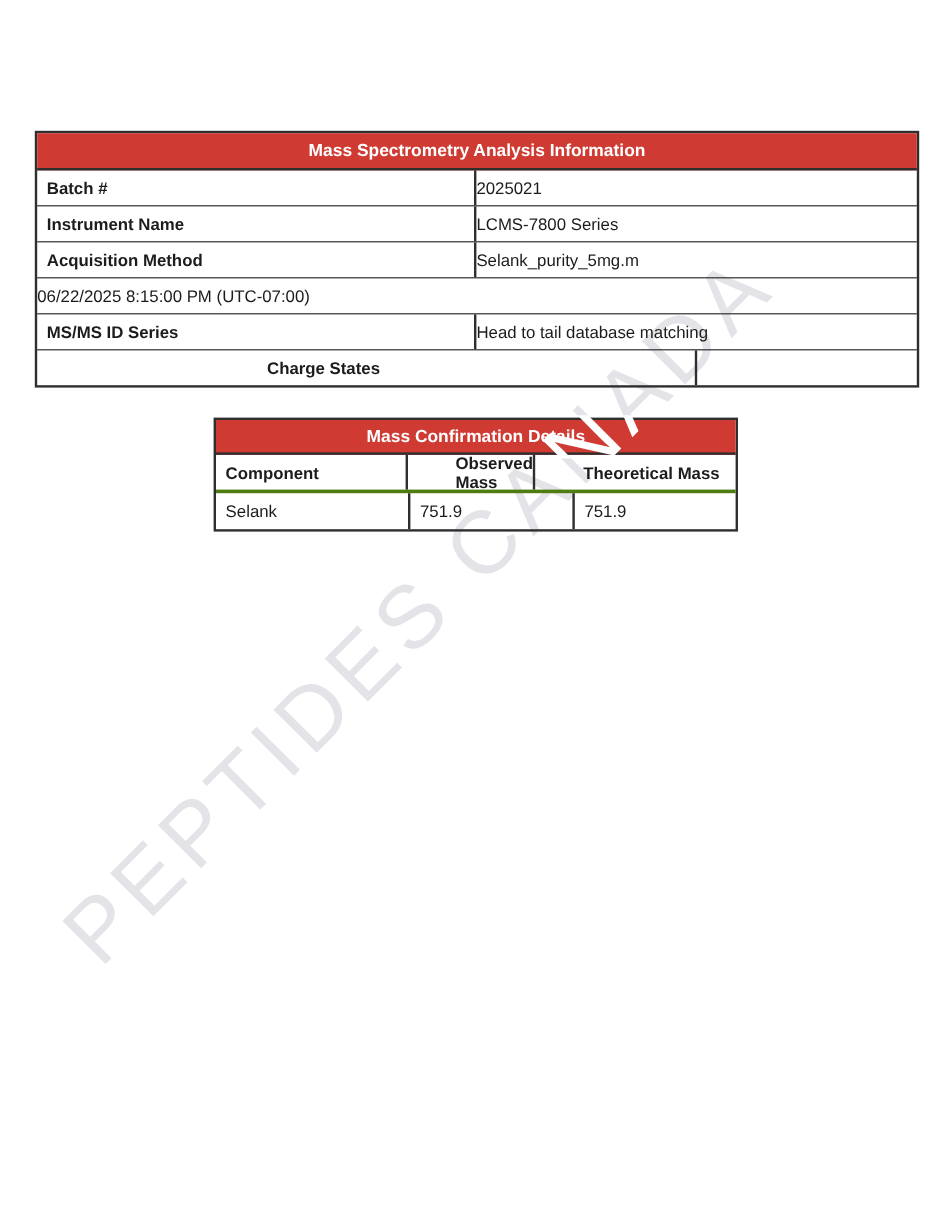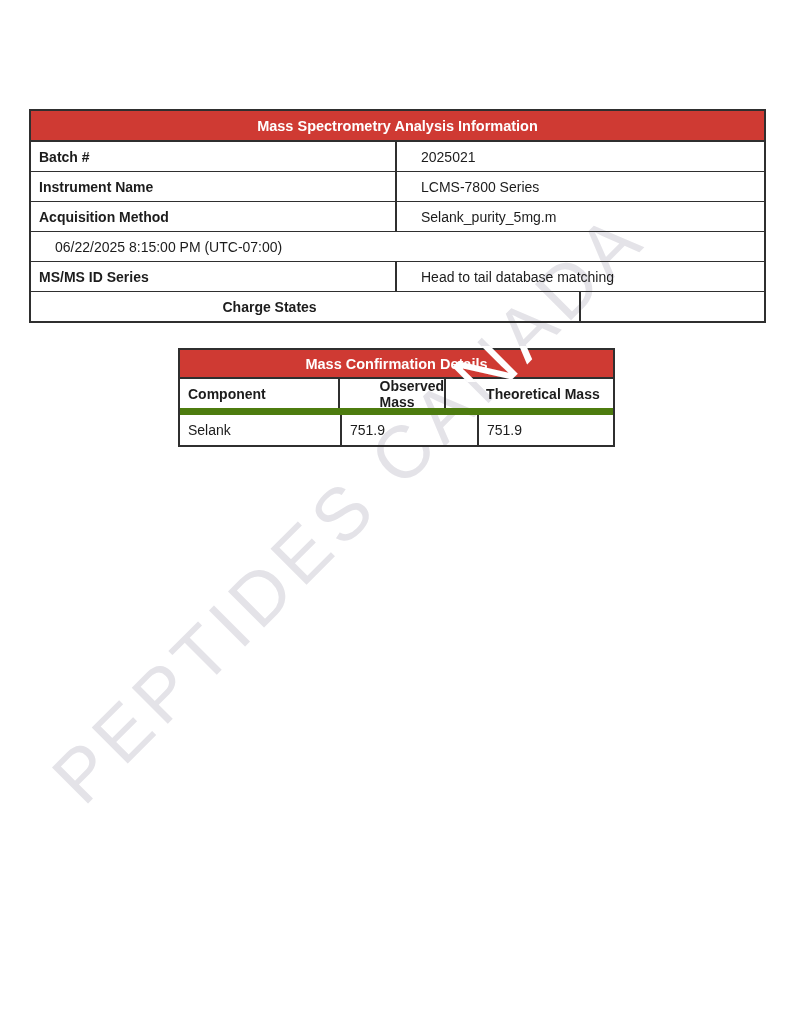--- a/index.html
+++ b/index.html
@@ -79,27 +79,27 @@
     display:flex;
     align-items:center;
     padding-left:8px;
     box-sizing:border-box;
   }
   .kv-value {
     flex:1;
     font-size:14px;
     display:flex;
     align-items:center;
-    padding-left:24px;
+    padding-left:0;
   }
 
   #table2 { left:178px; top:348px; width:437px; }
   #table2 .tbl-title { height:27px; }
   .cols-row { display:flex; }
-  .head-row { height:29px; border-bottom:7px solid #4d7c0f;gap:32px; }
+  .head-row { height:29px; border-bottom:3px solid #4d7c0f;gap:32px; }
   .data-row { height:30px; }
   .c-cell {
     display:flex;
     align-items:center;
     padding-left:8px;
     box-sizing:border-box;
     font-size:14px;
     border-right:2px solid #2f2f2f;
   }
   .c-cell:last-child { border-right:none; }

